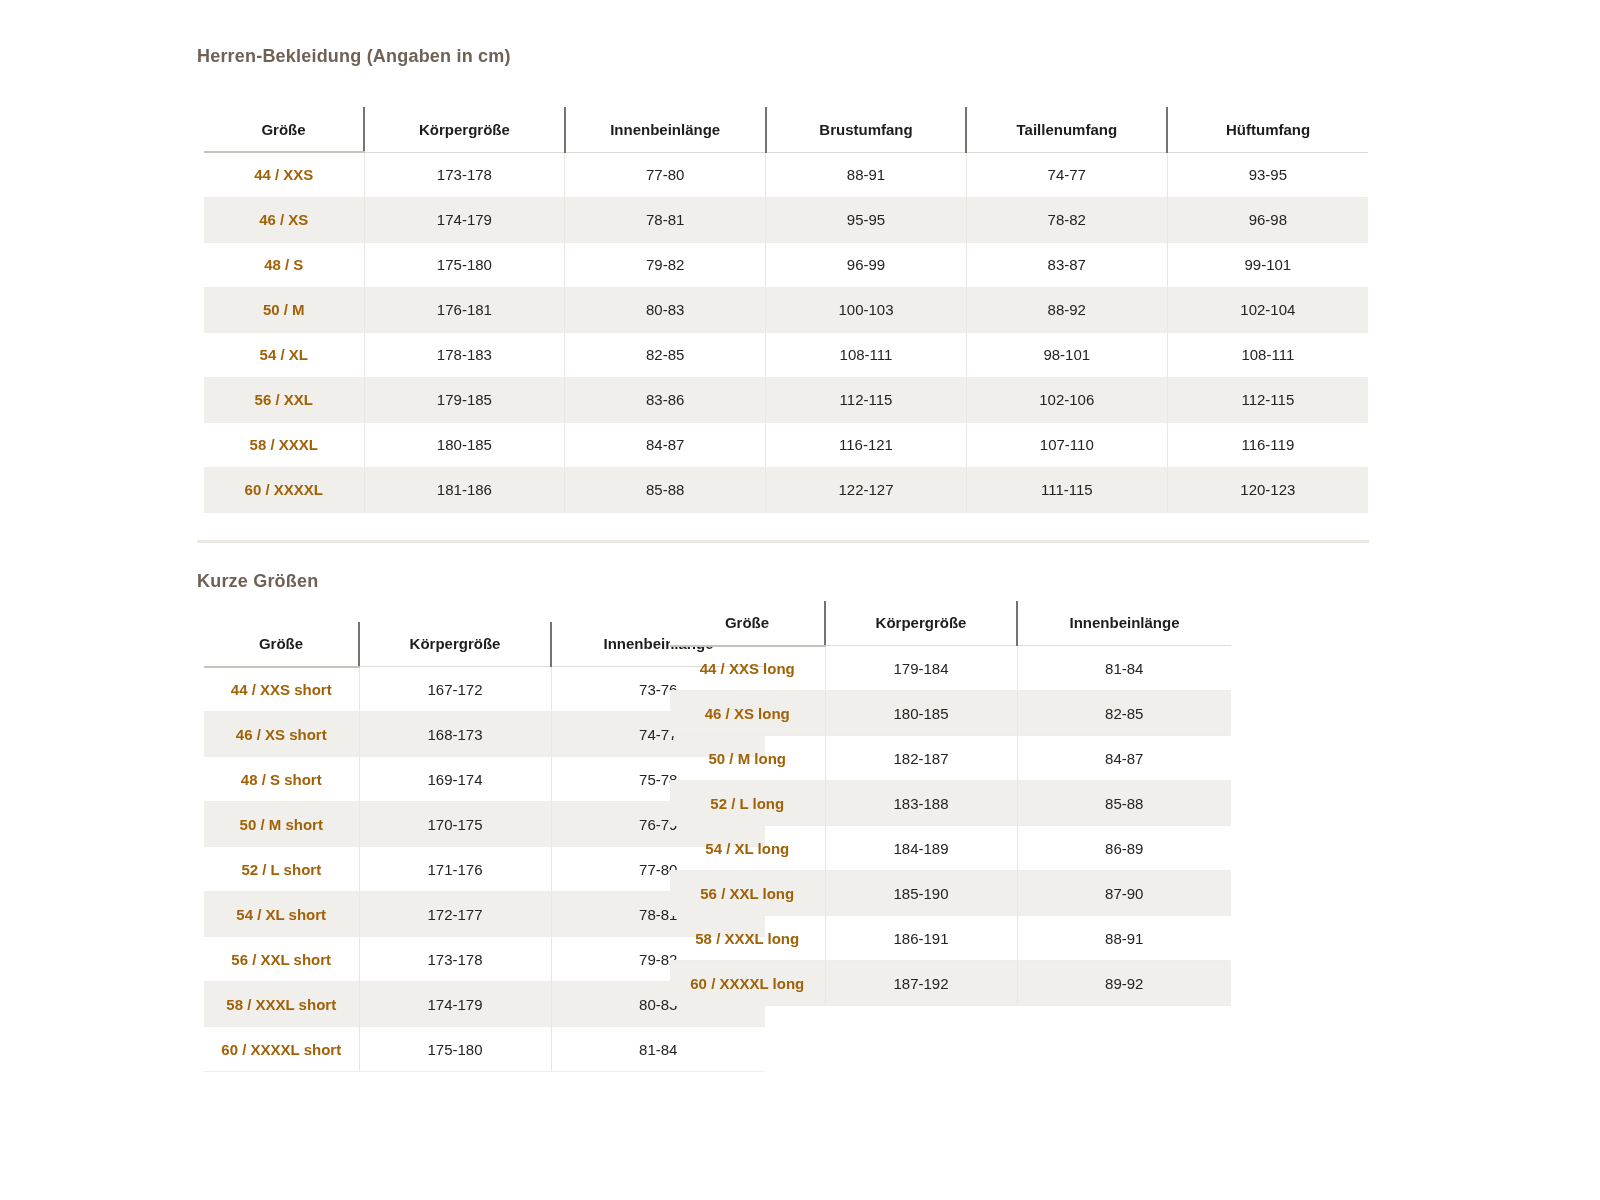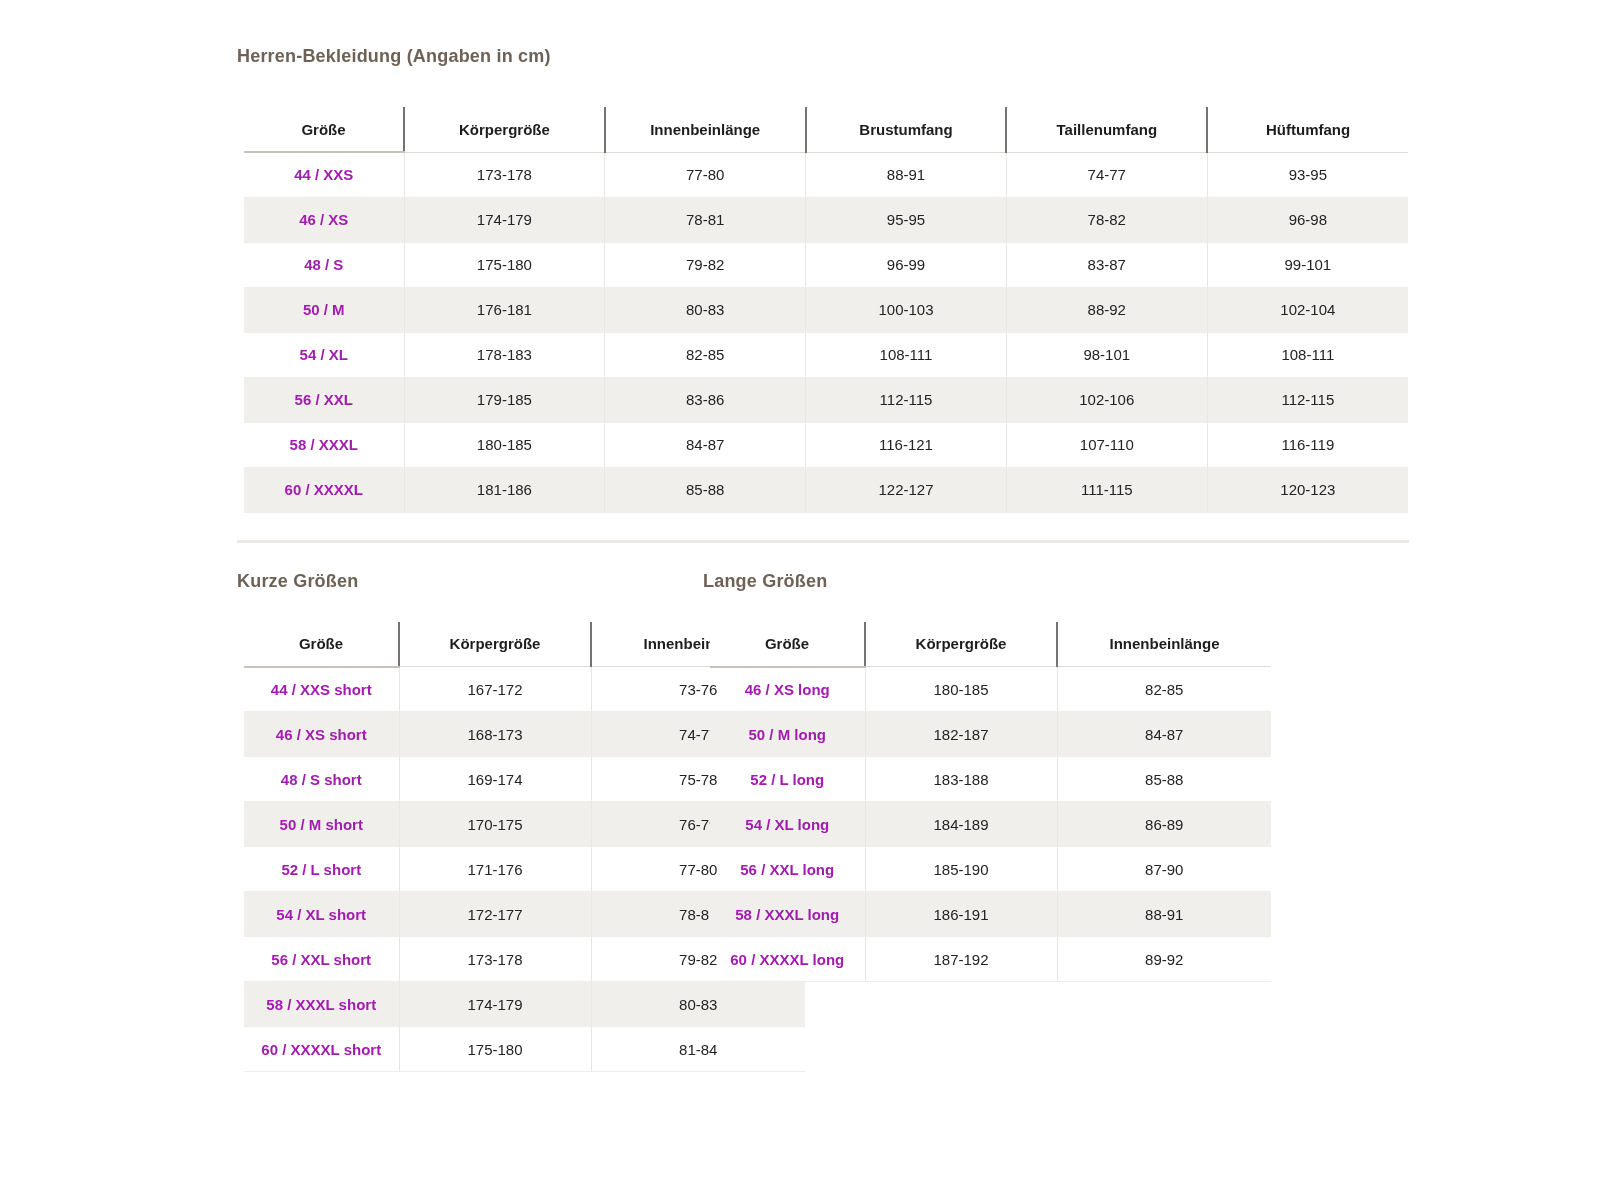--- a/index.html
+++ b/index.html
@@ -9,21 +9,20 @@
     height: 1200px;
     font-family: "Liberation Sans", "DejaVu Sans", sans-serif;
     color: #232326;
     overflow: hidden;
   }
   .page {
     position: relative;
     width: 1600px;
     height: 1200px;
     padding-top: 46px;
-    padding-left: 40px;
   }
   .page-title, .section-title {
     margin-left: 197px;
     font-size: 18px;
     font-weight: bold;
     color: #6e6156;
     letter-spacing: 0.2px;
   }
   table {
     border-collapse: collapse;
@@ -49,21 +48,21 @@
   }
   th:first-child { border-bottom: 2px solid #c6c2bc; }
   th:last-child { border-right: none; }
   td {
     color: #232326;
     border-right: 1px solid #e9e6e1;
     border-bottom: 1px solid #efedе9;
     border-bottom: 1px solid #efede9;
   }
   td:last-child { border-right: none; }
-  td:first-child { font-weight: bold; color: #a21caf; }
+  td:first-child { font-weight: bold; color: #a16207; }
   tbody tr:nth-child(even) { background: #f1efeb; }
   tbody tr:nth-child(even) td { border-right-color: #eae7e2; }
   table.main th:first-child,
   table.main td:first-child { width: 160px; }
   .divider {
     margin: 27px 0 0 197px;
     width: 1172px;
     height: 3px;
     background: #edeae5;
   }
@@ -225,31 +224,35 @@
             <tr>
               <td>60 / XXXXL short</td>
               <td>175-180</td>
               <td>81-84</td>
             </tr>
           </tbody>
         </table>
     </div>
 
     <div class="section right">
-      <h2 class="section-title">Lange Größen</h2>
       <table class="small">
           <thead>
             <tr>
               <th>Größe</th>
               <th>Körpergröße</th>
               <th>Innenbeinlänge</th>
             </tr>
           </thead>
           <tbody>
             <tr>
+              <td>44 / XXS long</td>
+              <td>179-184</td>
+              <td>81-84</td>
+            </tr>
+            <tr>
               <td>46 / XS long</td>
               <td>180-185</td>
               <td>82-85</td>
             </tr>
             <tr>
               <td>50 / M long</td>
               <td>182-187</td>
               <td>84-87</td>
             </tr>
             <tr>

